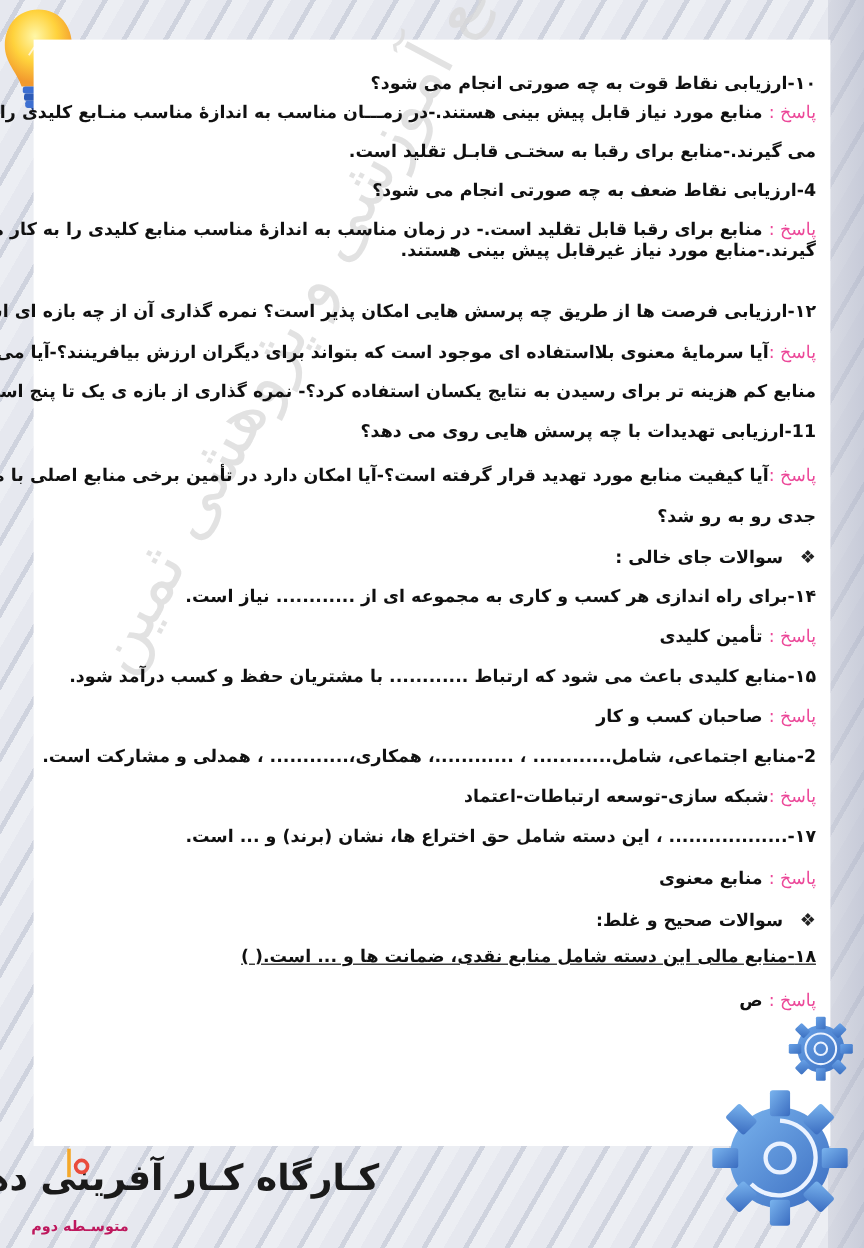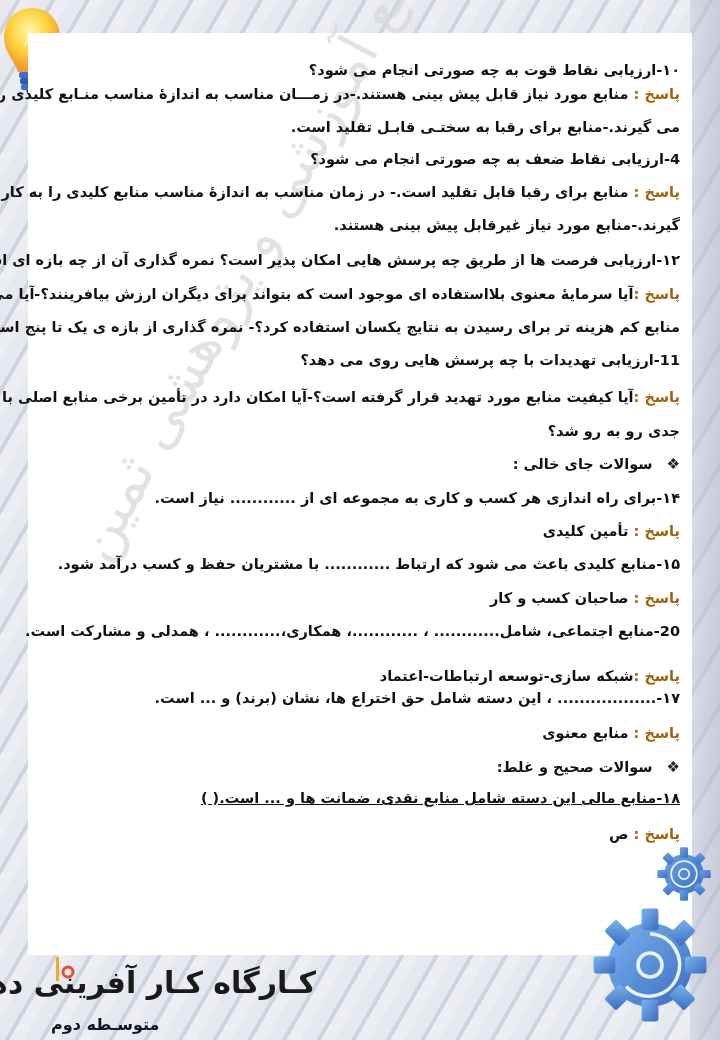--- a/index.html
+++ b/index.html
@@ -23,35 +23,35 @@
     font-family:"DejaVu Serif", serif; font-size:56px; color:#d9d9d9;
     white-space:nowrap; direction:rtl; opacity:.75;
     pointer-events:none;
   }
   .line {
     position:absolute; right:40px; direction:rtl; text-align:right;
     font-size:14.5px; font-weight:bold; color:#111; white-space:nowrap;
     letter-spacing:0;
   }
   .line.justify { left:22px; text-align:justify; text-align-last:justify; }
-  .ans-label { color:#a16207; font-weight:bold; }
+  .ans-label { color:#ec4899; font-weight:normal; }
   .bullet { color:#222; font-size:15px; margin-left:14px; }
   .bulb {
     position:absolute; left:2px; top:6px; width:60px; height:95px;
   }
   .gear { position:absolute; }
   .logo {
     position:absolute; left:26px; top:965px; direction:rtl;
   }
   .logo-title {
     font-family:"DejaVu Sans", sans-serif; font-weight:bold; font-size:30px; color:#1a1a1a;
     position:absolute; right:-290px; top:0; white-space:nowrap; width:290px; text-align:left;
   }
   .logo-sub {
-    position:absolute; left:25px; top:50px; font-size:16px; font-weight:bold; color:#0f172a; white-space:nowrap;
+    position:absolute; left:0; top:50px; font-size:12px; font-weight:bold; color:#be185d; white-space:nowrap;
   }
 </style>
 </head>
 <body>
 
 <div class="right-band"></div>
 
 <svg class="bulb" viewBox="0 0 60 95">
   <defs>
     <radialGradient id="bg1" cx="45%" cy="35%" r="60%">
@@ -72,40 +72,40 @@
 
 <div class="watermark">مجتمع آموزشی و پژوهشی ثمین</div>
 
 <div class="line" style="top:62px;"><span>۱۰-ارزیابی نقاط قوت به چه صورتی انجام می شود؟</span></div>
 
 <div class="line justify" style="top:86px;"><span class="ans-label">پاسخ :</span> <span>منابع مورد نیاز قابل پیش بینی هستند.-در زمـــان مناسب به اندازۀ مناسب منـابع کلیدی را به کار</span></div>
 <div class="line" style="top:119px;"><span>می گیرند.-منابع برای رقبا به سختـی قابـل تقلید است.</span></div>
 
 <div class="line" style="top:151px;"><span>4-ارزیابی نقاط ضعف به چه صورتی انجام می شود؟</span></div>
 <div class="line justify" style="top:184px;"><span class="ans-label">پاسخ :</span> <span>منابع برای رقبا قابل تقلید است.- در زمان مناسب به اندازۀ مناسب منابع کلیدی را به کار می</span></div>
-<div class="line" style="top:217px;"><span>گیرند.-منابع مورد نیاز غیرقابل پیش بینی هستند.</span></div>
+<div class="line" style="top:201px;"><span>گیرند.-منابع مورد نیاز غیرقابل پیش بینی هستند.</span></div>
 
 <div class="line" style="top:252px;"><span>۱۲-ارزیابی فرصت ها از طریق چه پرسش هایی امکان پذیر است؟ نمره گذاری آن از چه بازه ای است؟</span></div>
 <div class="line justify" style="top:286px;"><span class="ans-label">پاسخ :</span><span>آیا سرمایۀ معنوی بلااستفاده ای موجود است که بتواند برای دیگران ارزش بیافرینند؟-آیا می توان از</span></div>
 <div class="line" style="top:319px;"><span>منابع کم هزینه تر برای رسیدن به نتایج یکسان استفاده کرد؟- نمره گذاری از بازه ی یک تا پنج است.</span></div>
 
 <div class="line" style="top:352px;"><span>11-ارزیابی تهدیدات با چه پرسش هایی روی می دهد؟</span></div>
 <div class="line justify" style="top:389px;"><span class="ans-label">پاسخ :</span><span>آیا کیفیت منابع  مورد تهدید قرار گرفته است؟-آیا امکان دارد در تأمین برخی منابع اصلی با مشکل</span></div>
 <div class="line" style="top:423px;"><span>جدی رو به رو شد؟</span></div>
 
 <div class="line" style="top:455px;"><span class="bullet">❖</span><span>سوالات جای خالی :</span></div>
 
 <div class="line" style="top:490px;"><span>۱۴-برای راه اندازی هر کسب و کاری به مجموعه ای از ............ نیاز است.</span></div>
 <div class="line" style="top:523px;"><span class="ans-label">پاسخ :</span> <span>تأمین کلیدی</span></div>
 
 <div class="line" style="top:556px;"><span>۱۵-منابع کلیدی باعث می شود که ارتباط ............ با مشتریان حفظ و کسب درآمد شود.</span></div>
 <div class="line" style="top:590px;"><span class="ans-label">پاسخ :</span> <span>صاحبان کسب و کار</span></div>
 
-<div class="line" style="top:623px;"><span>20-منابع اجتماعی، شامل............ ، ............، همکاری،............ ، همدلی و مشارکت است.</span></div>
-<div class="line" style="top:656px;margin-top:12px;"><span class="ans-label">پاسخ :</span><span>شبکه سازی-توسعه ارتباطات-اعتماد</span></div>
+<div class="line" style="top:623px;"><span>2-منابع اجتماعی، شامل............ ، ............، همکاری،............ ، همدلی و مشارکت است.</span></div>
+<div class="line" style="top:656px;"><span class="ans-label">پاسخ :</span><span>شبکه سازی-توسعه ارتباطات-اعتماد</span></div>
 
 <div class="line" style="top:690px;"><span>۱۷-.................. ، این دسته شامل حق اختراع ها، نشان (برند) و ... است.</span></div>
 <div class="line" style="top:725px;"><span class="ans-label">پاسخ :</span> <span>منابع معنوی</span></div>
 
 <div class="line" style="top:758px;"><span class="bullet">❖</span><span>سوالات صحیح و غلط:</span></div>
 
 <div class="line" style="top:790px;text-decoration:underline;"><span>۱۸-منابع مالی این دسته شامل منابع نقدی، ضمانت ها و ... است.(          )</span></div>
 <div class="line" style="top:826px;text-align:right;"><span class="ans-label">پاسخ :</span> <span>ص</span></div>
 
 <svg class="gear" style="left:655px; top:845px; width:58px; height:58px;" viewBox="0 0 100 100">

